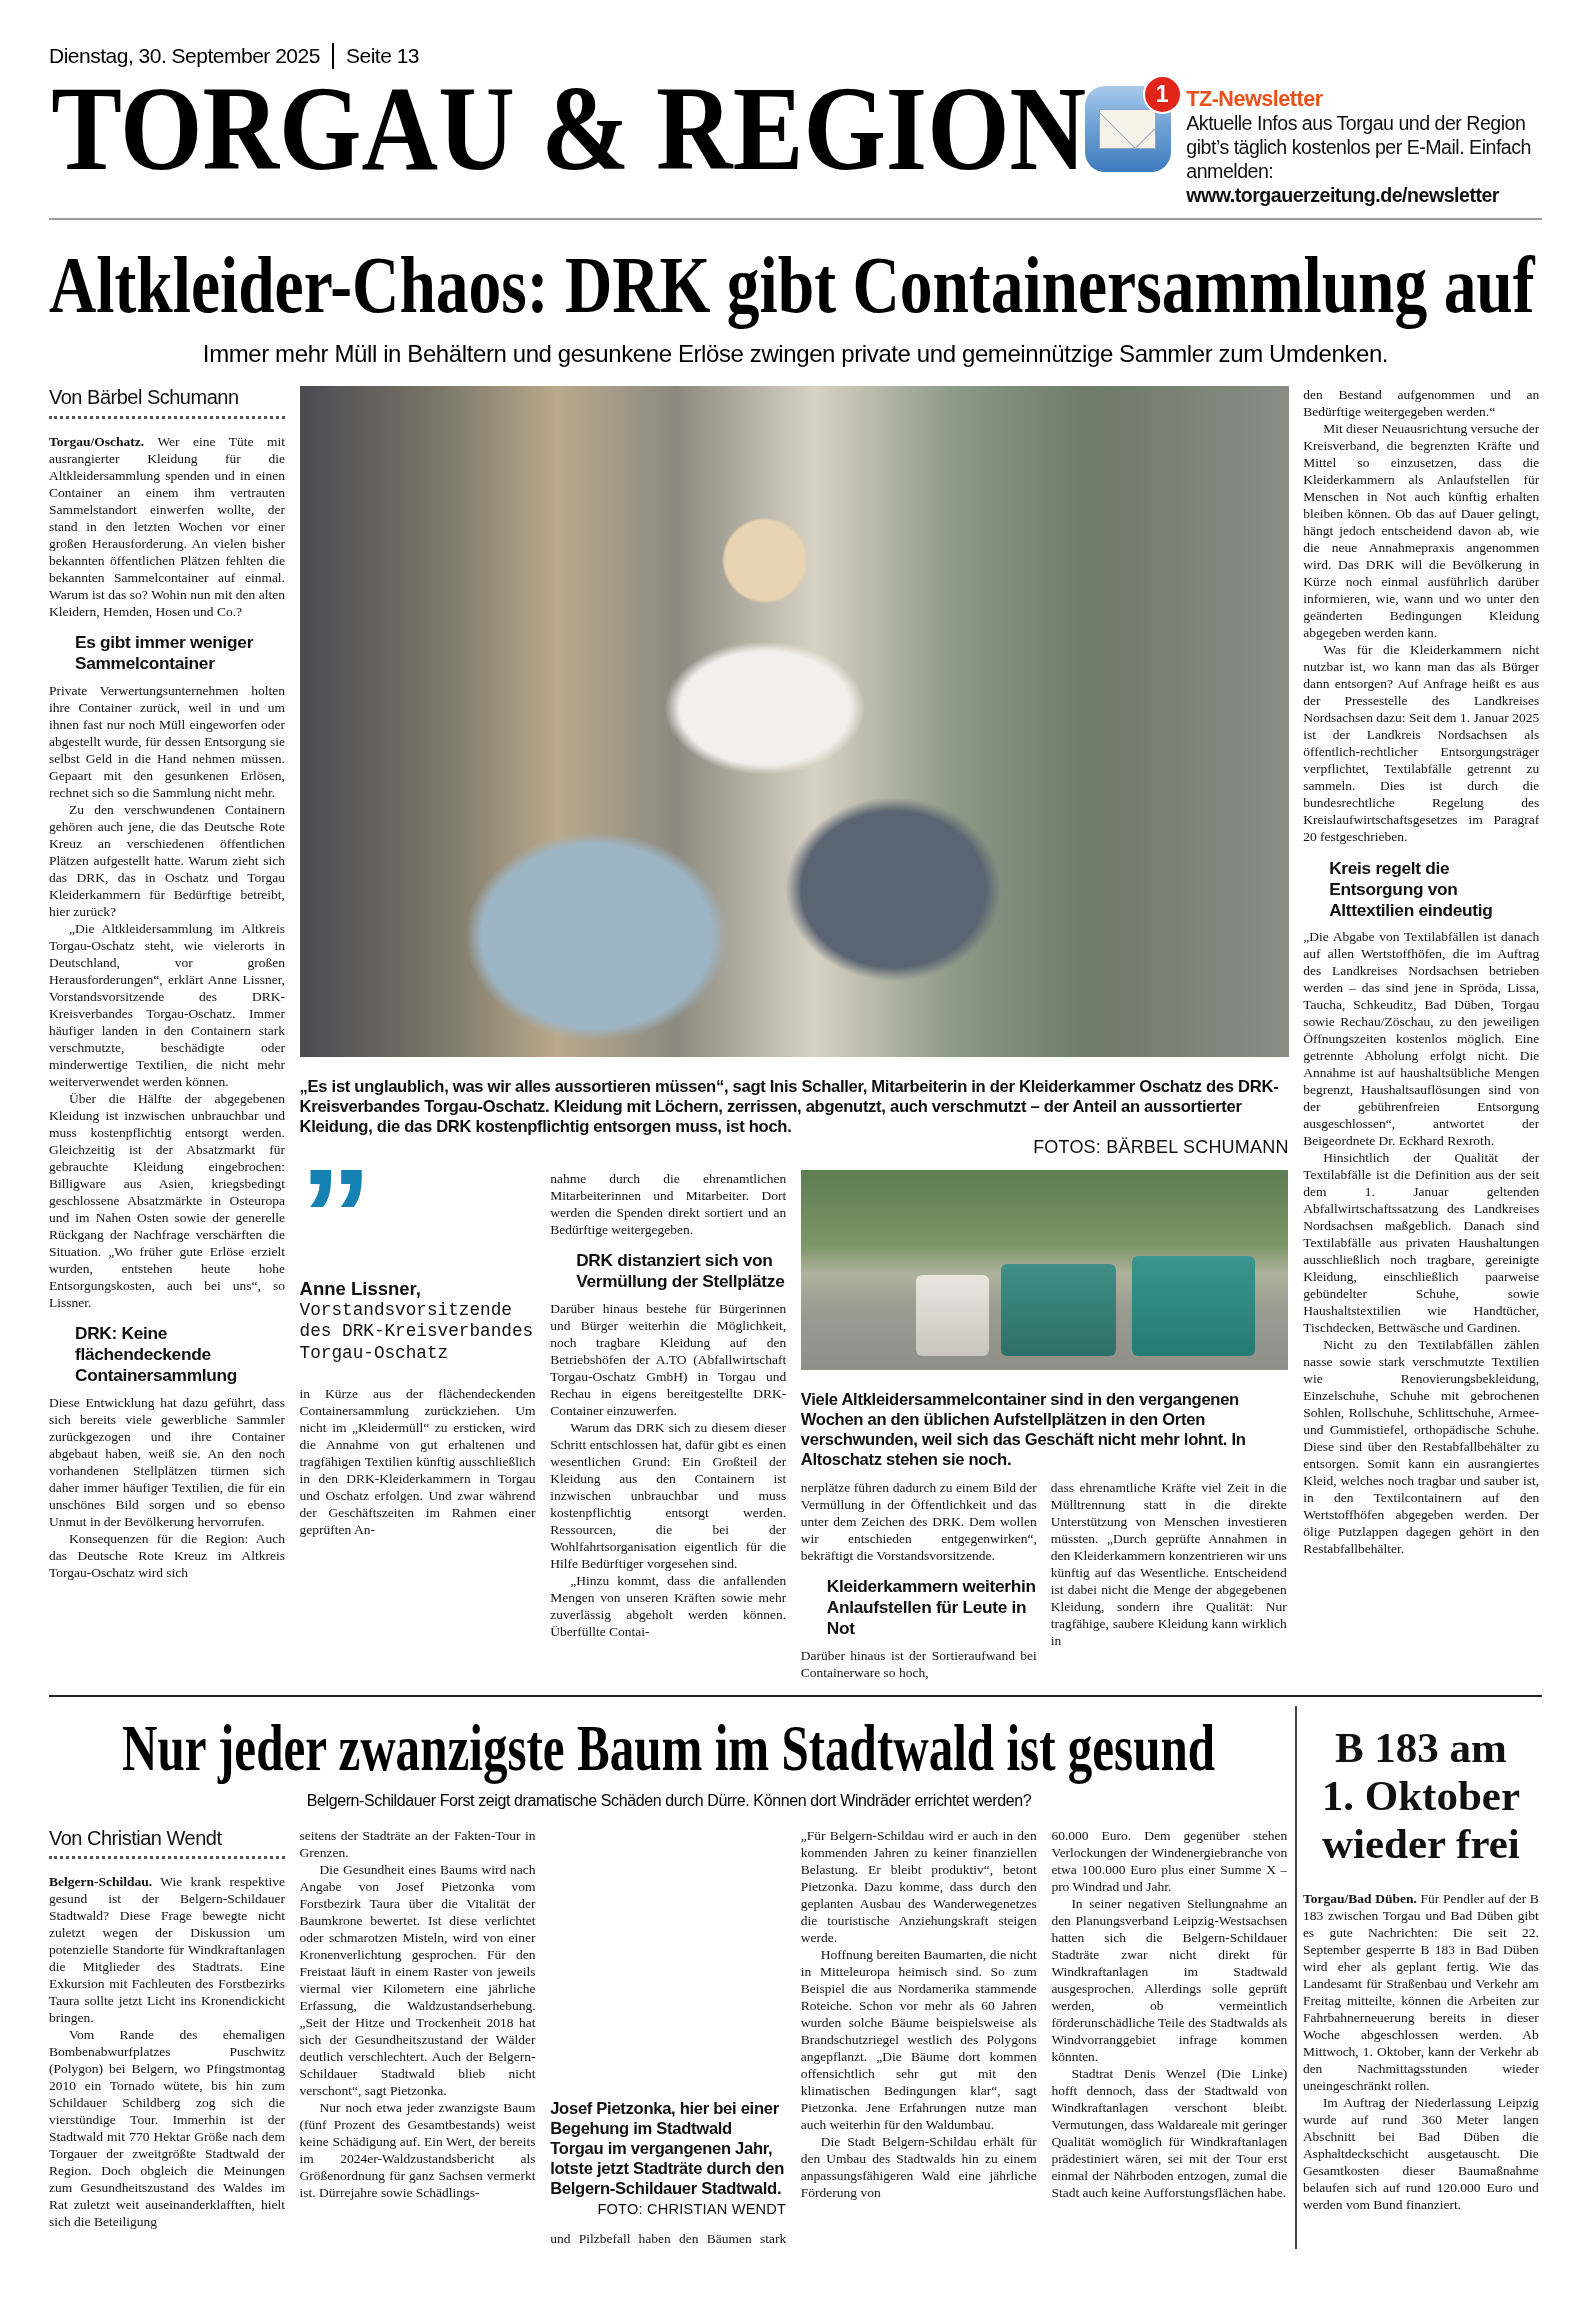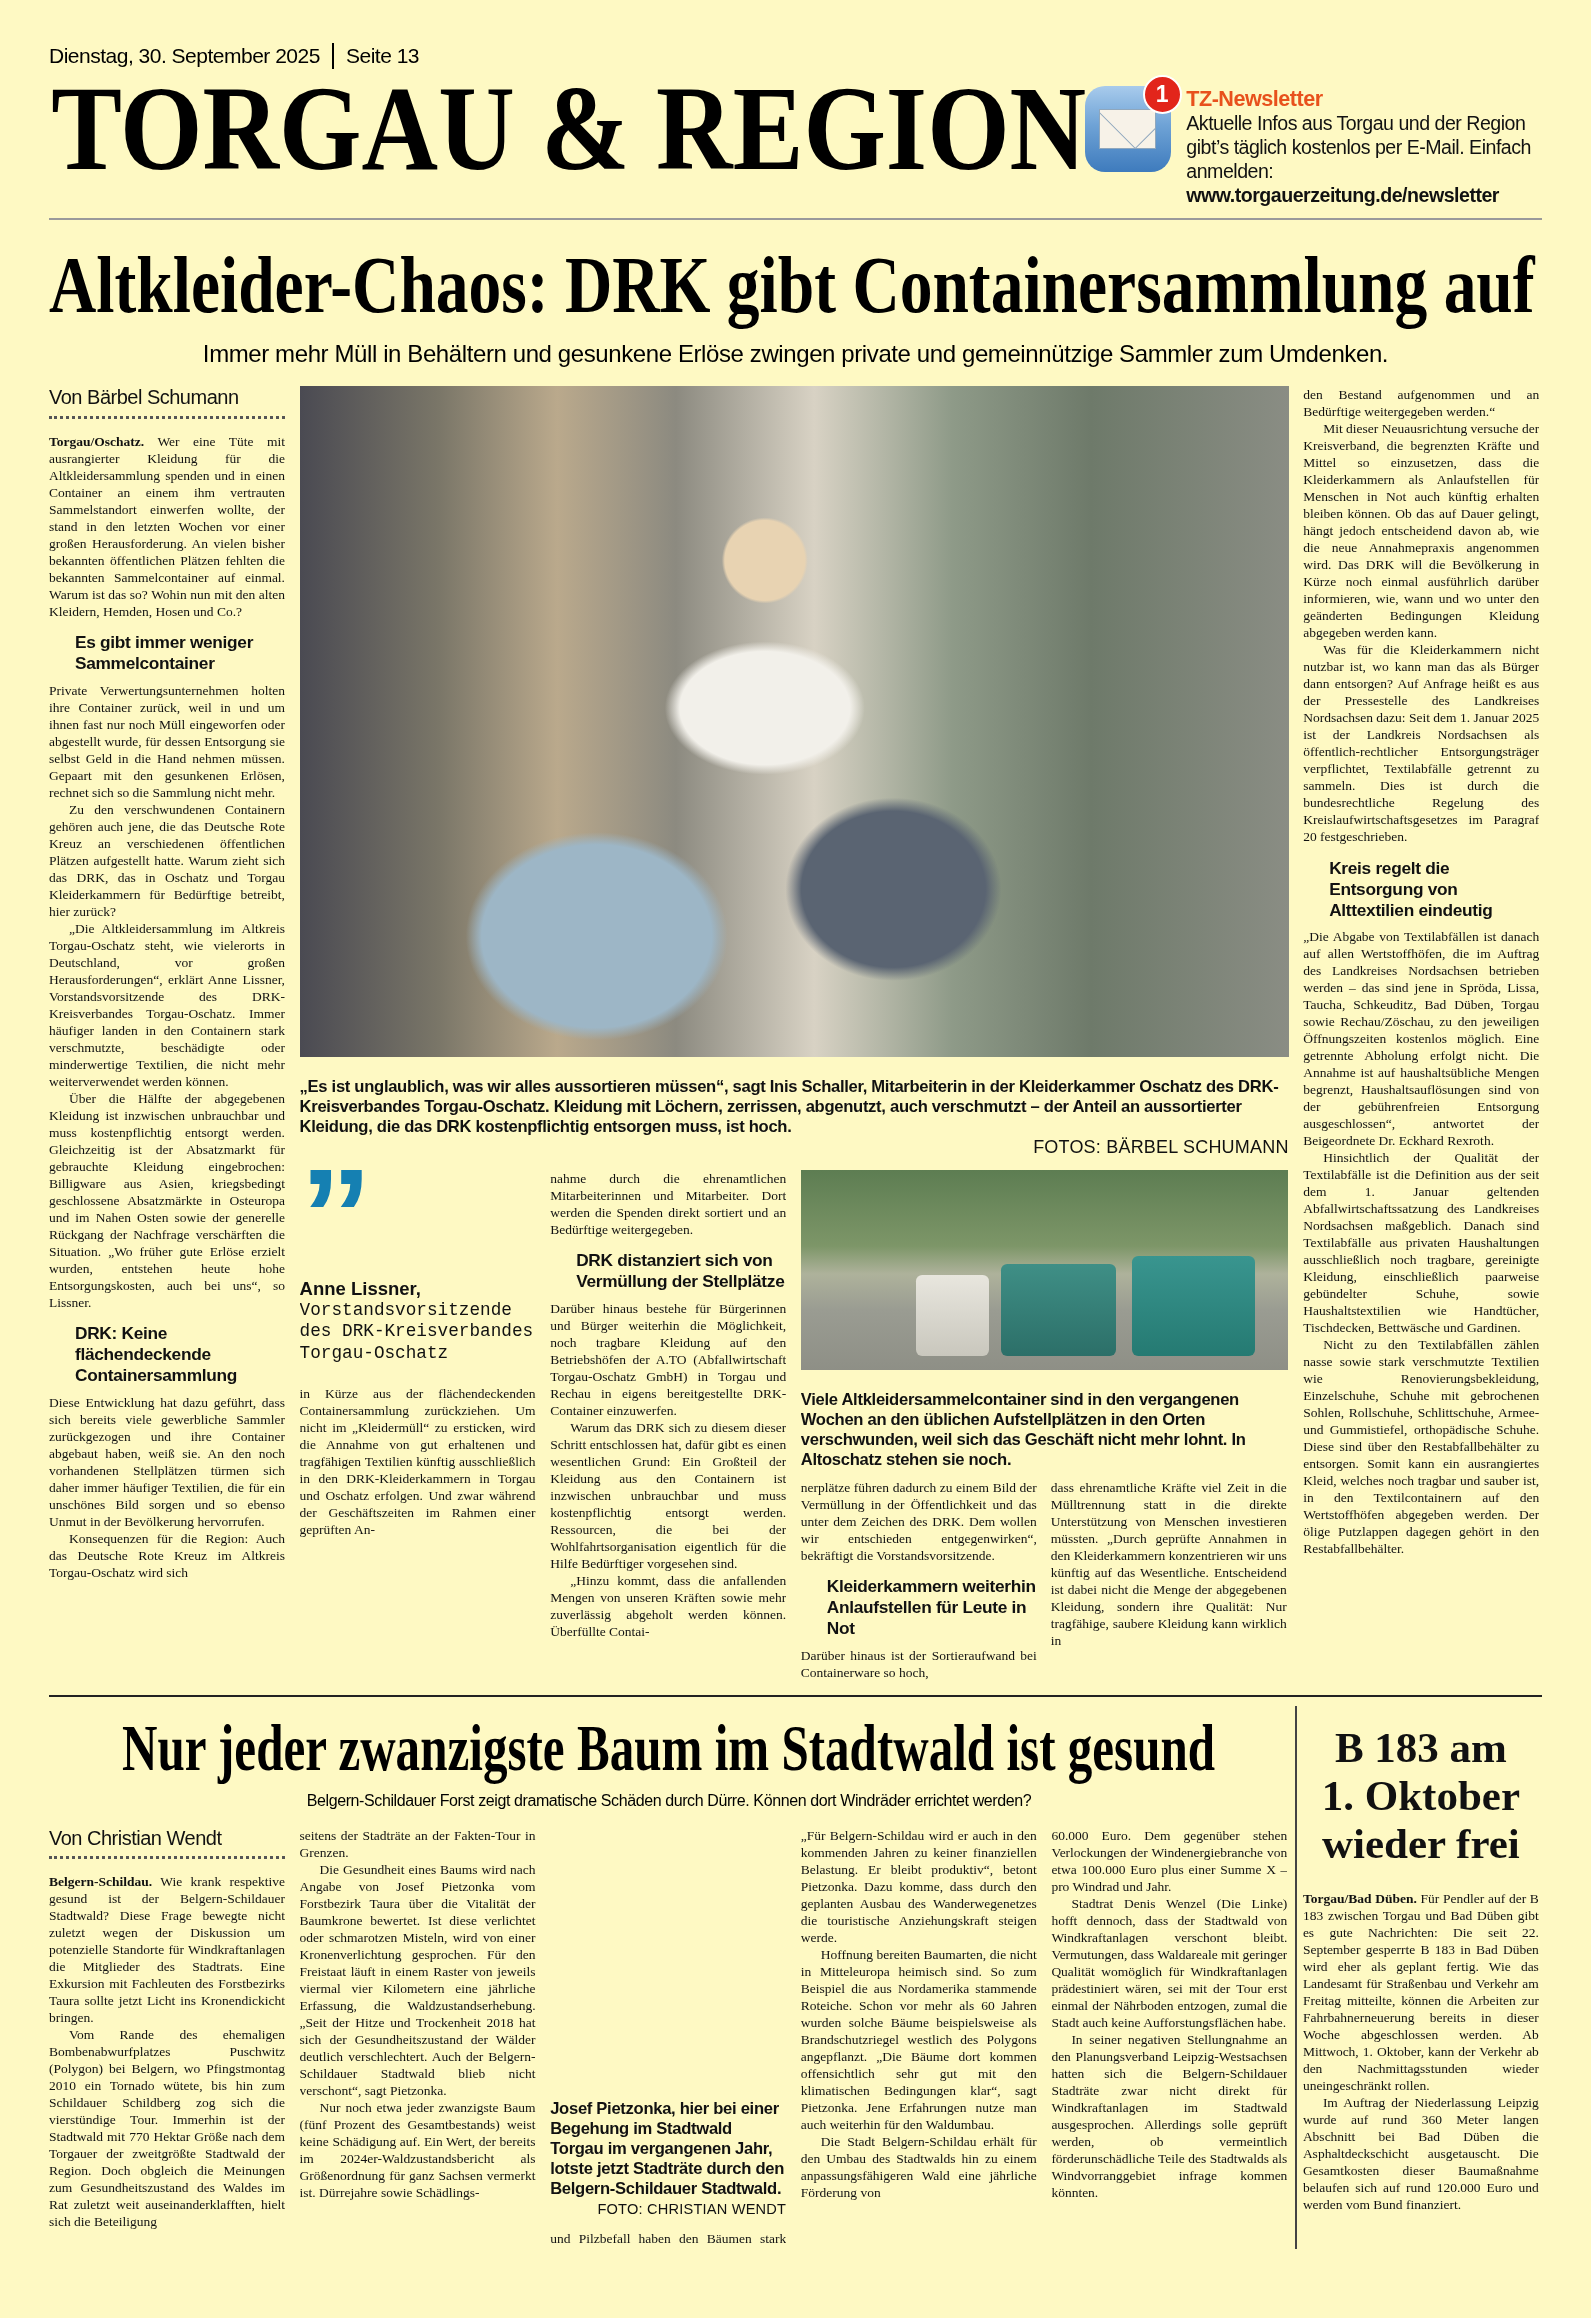--- a/index.html
+++ b/index.html
@@ -1,16 +1,16 @@
 <!DOCTYPE html>
 <html lang="de" style="font-size:12.3px"><head>
 <meta charset="utf-8">
 <style>
   html,body{margin:0;padding:0;background:#d6d6d6;}
-  .page{position:relative;width:1591px;height:2319px;background:#fef9c3;box-sizing:border-box;
+  .page{position:relative;width:1591px;height:2319px;background:#ffffff;box-sizing:border-box;
         padding:0 49px;overflow:hidden;color:#111;font-family:"Liberation Serif",serif;}
   
   .dateline{padding-top:43px;display:flex;align-items:center;gap:12.3px;
             font-family:"Liberation Sans",sans-serif;font-size:21px;letter-spacing:-0.5px;color:#000;}
   .datesep{display:inline-block;width:1.5px;height:26px;background:#000;}
   .masthead{display:flex;justify-content:space-between;align-items:flex-start;margin-top:3.1px;}
   .nlbox{display:flex;gap:15.4px;width:462px;margin-top:14px;}
   .mailicon{position:relative;width:86px;height:86px;flex:0 0 86px;border-radius:20px;
             background:linear-gradient(180deg,#a8cbec 0%,#6fa3d6 45%,#3e7bbd 100%);
             display:flex;align-items:center;justify-content:center;}
@@ -231,22 +231,22 @@
         </div>
 
         <div class="ncol bt">
           <p>„Für Belgern-Schildau wird er auch in den kommenden Jahren zu keiner finanziellen Belastung. Er bleibt produktiv“, betont Pietzonka. Dazu komme, dass durch den geplanten Ausbau des Wanderwegenetzes die touristische Anziehungskraft steigen werde.</p>
           <p class="ind">Hoffnung bereiten Baumarten, die nicht in Mitteleuropa heimisch sind. So zum Beispiel die aus Nordamerika stammende Roteiche. Schon vor mehr als 60 Jahren wurden solche Bäume beispielsweise als Brandschutzriegel westlich des Polygons angepflanzt. „Die Bäume dort kommen offensichtlich sehr gut mit den klimatischen Bedingungen klar“, sagt Pietzonka. Jene Erfahrungen nutze man auch weiterhin für den Waldumbau.</p>
           <p class="ind">Die Stadt Belgern-Schildau erhält für den Umbau des Stadtwalds hin zu einem anpassungsfähigeren Wald eine jährliche Förderung von</p>
         </div>
 
         <div class="ncol bt">
           <p>60.000 Euro. Dem gegenüber stehen Verlockungen der Windenergiebranche von etwa 100.000 Euro plus einer Summe X – pro Windrad und Jahr.</p>
+          <p class="ind">In seiner negativen Stellungnahme an den Planungsverband Leipzig-Westsachsen hatten sich die Belgern-Schildauer Stadträte zwar nicht direkt für Windkraftanlagen im Stadtwald ausgesprochen. Allerdings solle geprüft werden, ob vermeintlich förderunschädliche Teile des Stadtwalds als Windvorranggebiet infrage kommen könnten.</p>
           <p class="ind">Stadtrat Denis Wenzel (Die Linke) hofft dennoch, dass der Stadtwald von Windkraftanlagen verschont bleibt. Vermutungen, dass Waldareale mit geringer Qualität womöglich für Windkraftanlagen prädestiniert wären, sei mit der Tour erst einmal der Nährboden entzogen, zumal die Stadt auch keine Aufforstungsflächen habe.</p>
-          <p class="ind">In seiner negativen Stellungnahme an den Planungsverband Leipzig-Westsachsen hatten sich die Belgern-Schildauer Stadträte zwar nicht direkt für Windkraftanlagen im Stadtwald ausgesprochen. Allerdings solle geprüft werden, ob vermeintlich förderunschädliche Teile des Stadtwalds als Windvorranggebiet infrage kommen könnten.</p>
         </div>
       </div>
     </div>
 
     <div class="vrule"></div>
 
     <div class="article3">
       <div class="a3head">
         <div>B 183 am</div>
         <div>1. Oktober</div>

